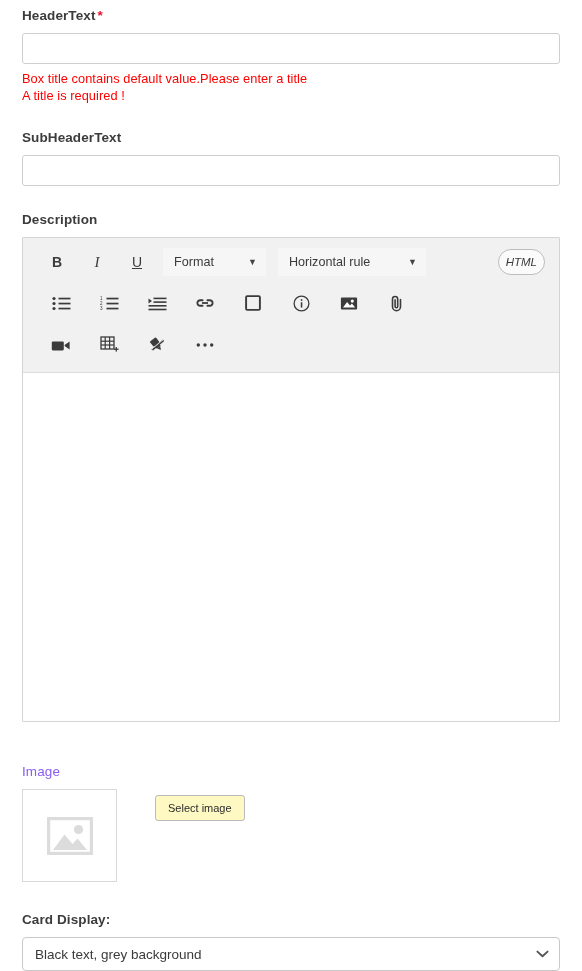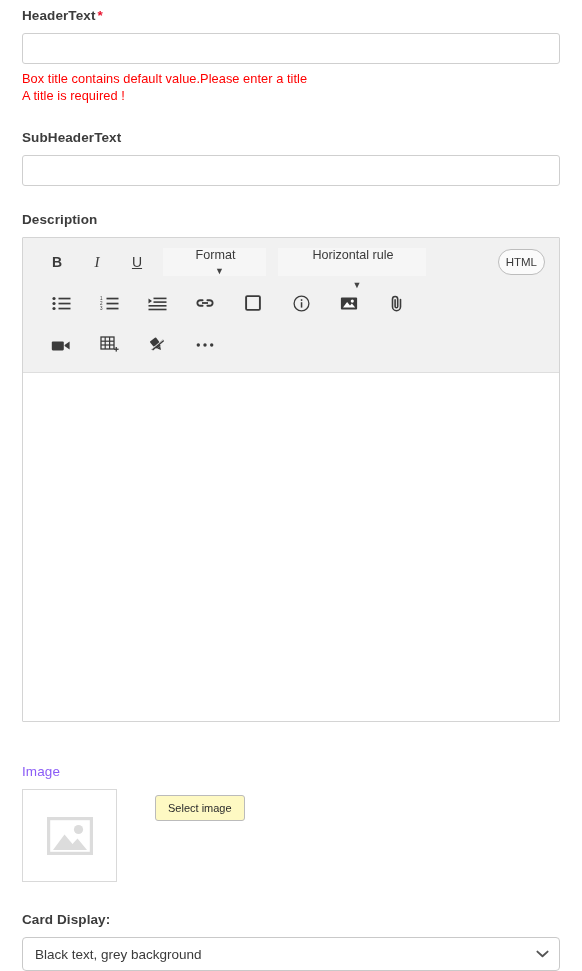--- a/index.html
+++ b/index.html
@@ -116,21 +116,20 @@
     border: none;
     display: flex;
     align-items: center;
     justify-content: space-between;
     padding: 0 9px 0 11px;
     margin-left: 6px;
     cursor: pointer;
     color: #3a3a3a;
     font-size: 12.6px;
     font-family: "Liberation Sans", sans-serif;
-    flex-direction: column;
   }
   .tb-select.format { width: 103px; }
   .tb-select.hrule { width: 148px; margin-left: 12px; gap: 19px; }
   .tb-caret {
     font-size: 9px;
     color: #444;
     margin-left: 8px;
     line-height: 1;
   }
 
@@ -142,20 +141,21 @@
     border: 1px solid #bdbdbd;
     background: #fbfbfb;
     border-radius: 13px;
     display: flex;
     align-items: center;
     justify-content: center;
     font-size: 11.5px;
     color: #3a3a3a;
     cursor: pointer;
     font-family: "Liberation Sans", sans-serif;
+    font-style: italic;
   }
 
   .tb-icon {
     width: 48px;
     height: 30px;
     display: flex;
     align-items: center;
     justify-content: center;
     cursor: pointer;
     color: #3b3b3b;

